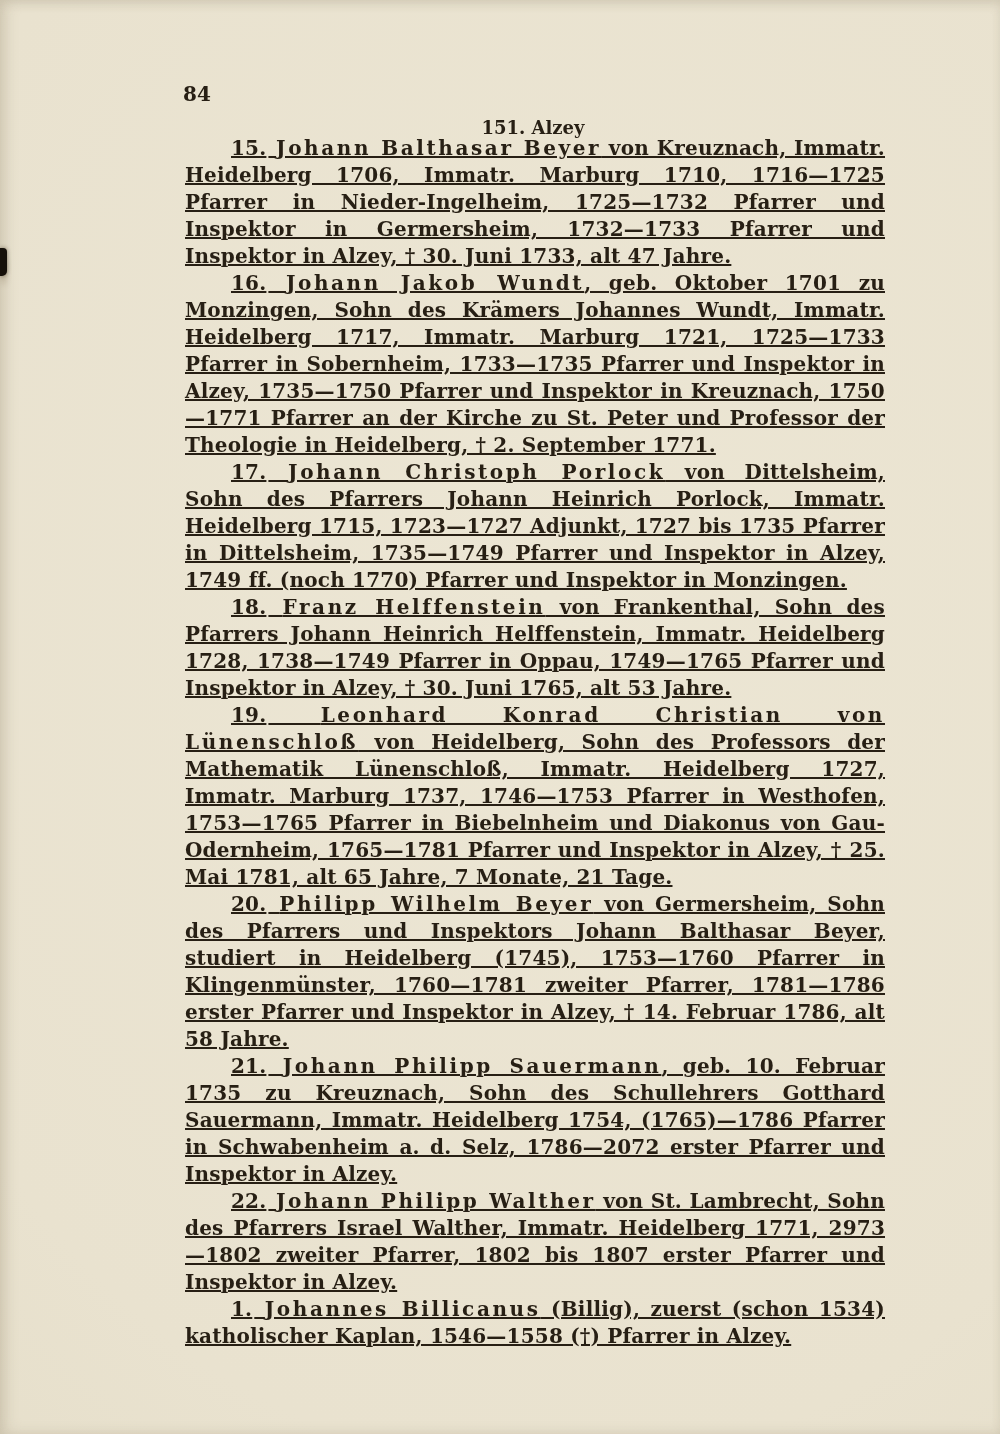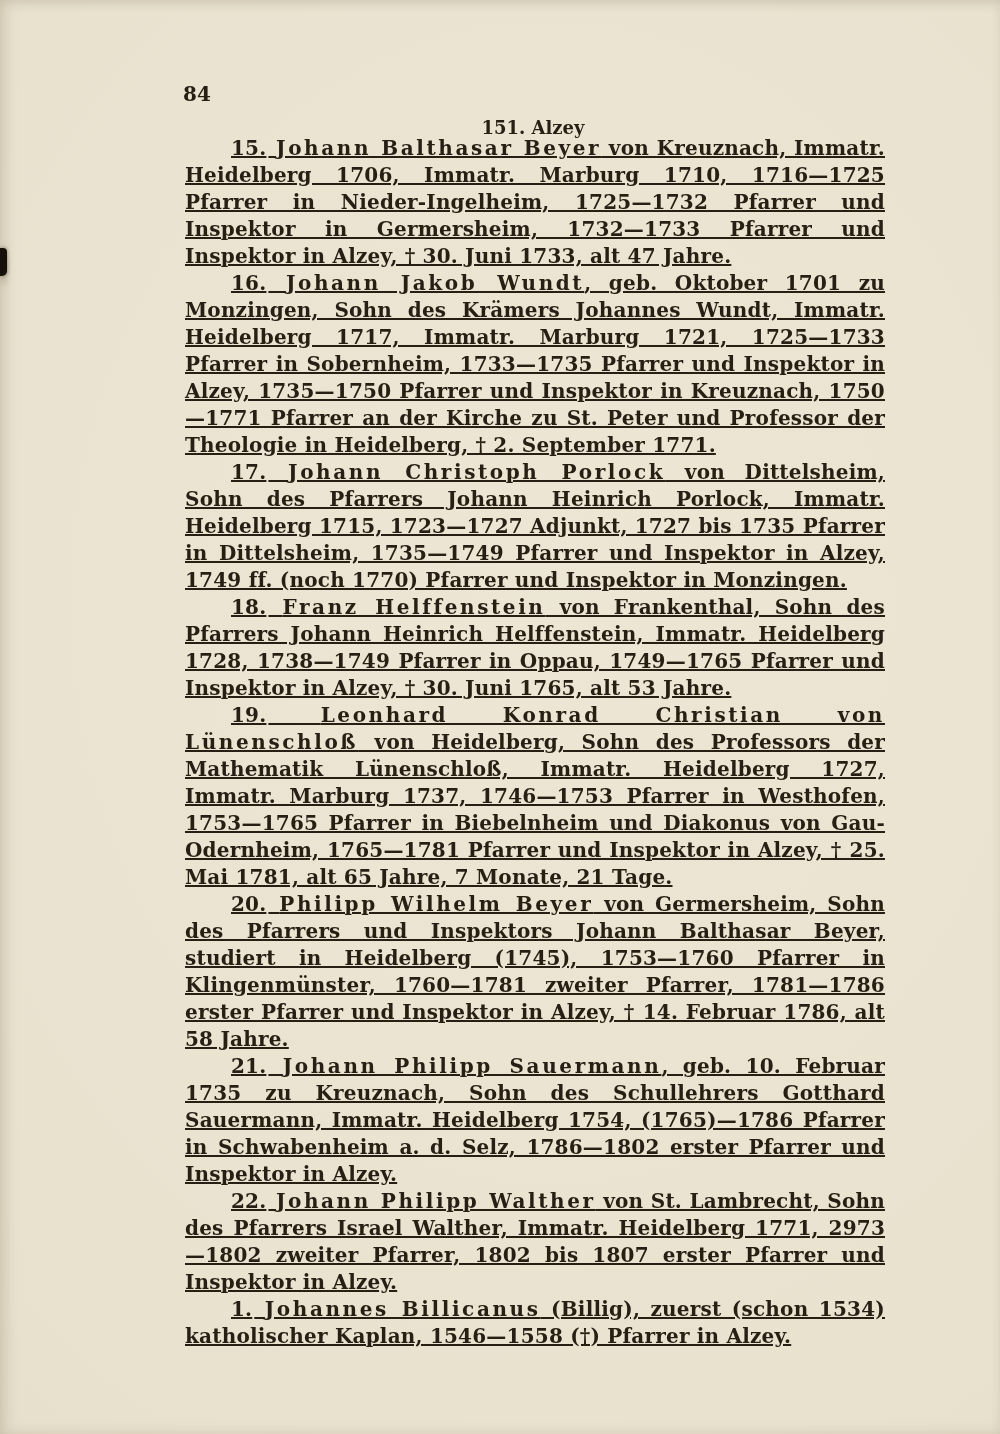--- a/index.html
+++ b/index.html
@@ -90,21 +90,21 @@
     <p class="para"><span class="num">16.</span> <span class="name">Johann Jakob Wundt</span><span class="rest">, geb. Oktober 1701 zu Monzingen, Sohn des Krämers Johannes Wundt, Immatr. Heidelberg 1717, Immatr. Marburg 1721, 1725—1733 Pfarrer in Sobernheim, 1733—1735 Pfarrer und Inspektor in Alzey, 1735—1750 Pfarrer und Inspektor in Kreuznach, 1750—1771 Pfarrer an der Kirche zu St. Peter und Professor der Theologie in Heidelberg, † 2. September 1771.</span></p>
 
     <p class="para"><span class="num">17.</span> <span class="name">Johann Christoph Porlock</span><span class="rest"> von Dittelsheim, Sohn des Pfarrers Johann Heinrich Porlock, Immatr. Heidelberg 1715, 1723—1727 Adjunkt, 1727 bis 1735 Pfarrer in Dittelsheim, 1735—1749 Pfarrer und Inspektor in Alzey, 1749 ff. (noch 1770) Pfarrer und Inspektor in Monzingen.</span></p>
 
     <p class="para"><span class="num">18.</span> <span class="name">Franz Helffenstein</span><span class="rest"> von Frankenthal, Sohn des Pfarrers Johann Heinrich Helffenstein, Immatr. Heidelberg 1728, 1738—1749 Pfarrer in Oppau, 1749—1765 Pfarrer und Inspektor in Alzey, † 30. Juni 1765, alt 53 Jahre.</span></p>
 
     <p class="para"><span class="num">19.</span> <span class="name">Leonhard Konrad Christian von Lünenschloß</span><span class="rest"> von Heidelberg, Sohn des Professors der Mathematik Lünenschloß, Immatr. Heidelberg 1727, Immatr. Marburg 1737, 1746—1753 Pfarrer in Westhofen, 1753—1765 Pfarrer in Biebelnheim und Diakonus von Gau-Odernheim, 1765—1781 Pfarrer und Inspektor in Alzey, † 25. Mai 1781, alt 65 Jahre, 7 Monate, 21 Tage.</span></p>
 
     <p class="para"><span class="num">20.</span> <span class="name">Philipp Wilhelm Beyer</span><span class="rest"> von Germersheim, Sohn des Pfarrers und Inspektors Johann Balthasar Beyer, studiert in Heidelberg (1745), 1753—1760 Pfarrer in Klingenmünster, 1760—1781 zweiter Pfarrer, 1781—1786 erster Pfarrer und Inspektor in Alzey, † 14. Februar 1786, alt 58 Jahre.</span></p>
 
-    <p class="para"><span class="num">21.</span> <span class="name">Johann Philipp Sauermann</span><span class="rest">, geb. 10. Februar 1735 zu Kreuznach, Sohn des Schullehrers Gotthard Sauermann, Immatr. Heidelberg 1754, (1765)—1786 Pfarrer in Schwabenheim a. d. Selz, 1786—1802 erster Pfarrer und Inspektor in Alzey.</span></p>
+    <p class="para"><span class="num">21.</span> <span class="name">Johann Philipp Sauermann</span><span class="rest">, geb. 10. Februar 1735 zu Kreuznach, Sohn des Schullehrers Gotthard Sauermann, Immatr. Heidelberg 1754, (1765)—1786 Pfarrer in Schwabenheim a. d. Selz, 1786—2072 erster Pfarrer und Inspektor in Alzey.</span></p>
 
     <p class="para"><span class="num">22.</span> <span class="name">Johann Philipp Walther</span><span class="rest"> von St. Lambrecht, Sohn des Pfarrers Israel Walther, Immatr. Heidelberg 1771, 2973—1802 zweiter Pfarrer, 1802 bis 1807 erster Pfarrer und Inspektor in Alzey.</span></p>
 
 
 
     <p class="para"><span class="num">1.</span> <span class="name">Johannes Billicanus</span><span class="rest"> (Billig), zuerst (schon 1534) katholischer Kaplan, 1546—1558 (†) Pfarrer in Alzey.</span></p>
 
   </main>
 </div>
 

